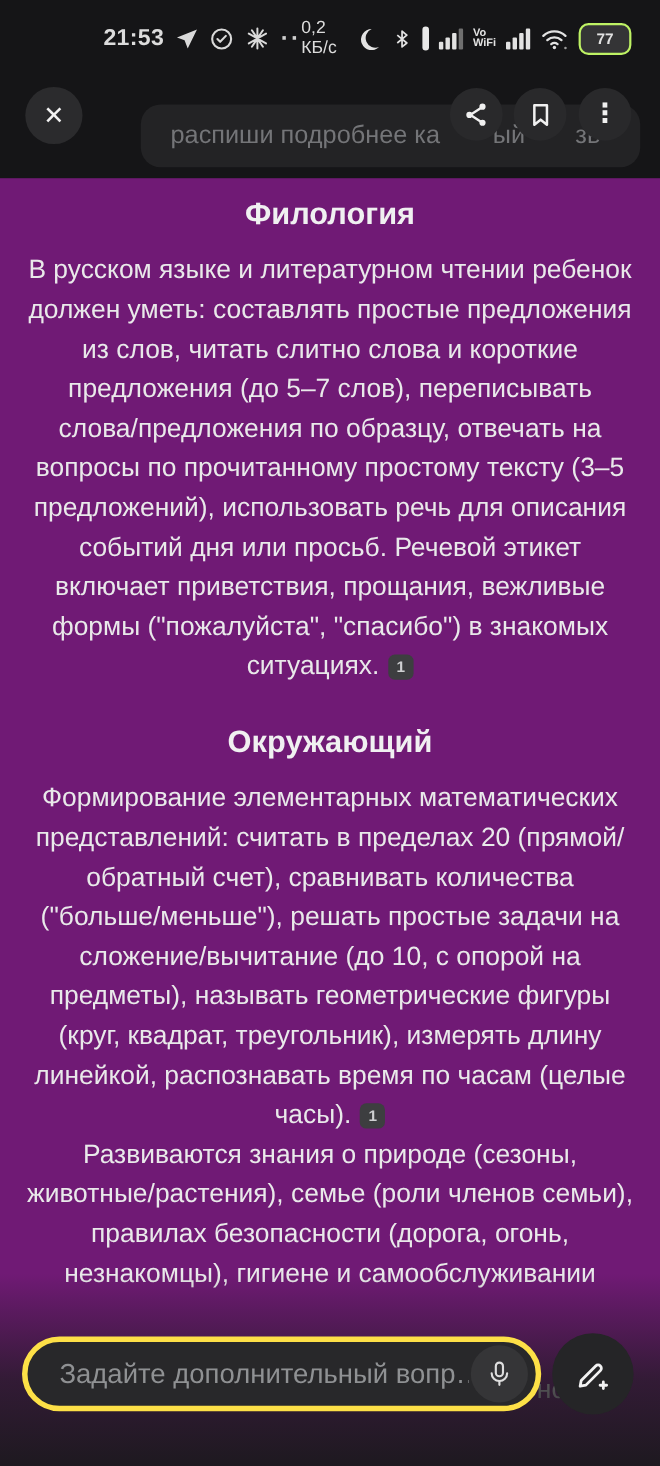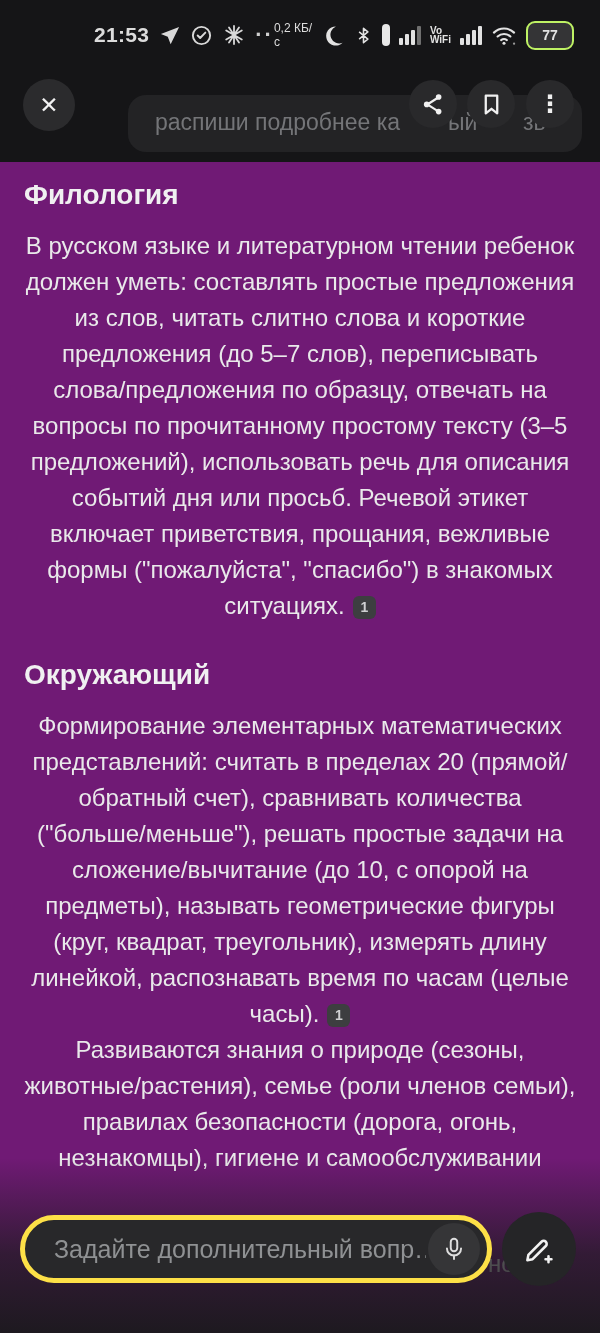--- a/index.html
+++ b/index.html
@@ -9,21 +9,21 @@
     font-family:"Liberation Sans","DejaVu Sans",sans-serif;
     -webkit-font-smoothing:antialiased;
   }
   
   .top-area{position:absolute;top:0;left:0;width:600px;height:162px;background:#151517;z-index:3;}
   
   .statusbar{position:absolute;top:18px;left:94px;right:26px;height:34px;
     display:flex;align-items:center;justify-content:space-between;color:#dcdcdc;}
   .sb-cluster{display:flex;align-items:center;gap:9px;}
   .sb-time{font-size:21px;font-weight:700;letter-spacing:.3px;}
-  .sb-speed{font-size:12px;font-weight:500;}
+  .sb-speed{font-size:16px;font-weight:500;}
   .sb-icon{display:flex;align-items:center;}
   .sb-dots{font-size:22px;font-weight:700;color:#cfcfcf;letter-spacing:2px;}
   .vowifi{display:flex;flex-direction:column;line-height:9px;font-size:10px;font-weight:700;color:#e2e2e2;}
   .bars{display:flex;align-items:flex-end;gap:2px;}
   .bars i{display:block;width:4px;background:#e2e2e2;border-radius:1px;}
   .bars .b1{height:7px;}.bars .b2{height:11px;}.bars .b3{height:15px;}.bars .b4{height:19px;}
   .bars .dim{background:#6f6f6f;}
   .vbar{width:9px;height:22px;border-radius:4px;background:#e8e8e8;}
   .battery{min-width:44px;height:25px;border:2px solid #bef264;border-radius:9px;background:#343436;
     display:flex;align-items:center;justify-content:center;font-size:14px;font-weight:700;color:#e2e2e2;}
@@ -32,21 +32,21 @@
   .close-btn{left:23px;top:79px;width:52px;height:52px;background:#2b2b2d;color:#f2f2f2;font-size:23px;}
   .query-pill{position:absolute;left:128px;top:95px;width:454px;height:57px;border-radius:18px;
     background:#232325;z-index:4;overflow:hidden;text-decoration:underline;}
   .query-frag{position:absolute;top:14px;font-size:23px;color:#747578;white-space:nowrap;}
   .qf1{left:27px;} .qf2{left:320px;} .qf3{left:395px;}
   .act-btn{width:48px;height:48px;top:80px;background:#29292b;}
   .share-btn{left:409px;} .bookmark-btn{left:467px;} .menu-btn{left:526px;}
   .menu-glyph{color:#f0f0f0;font-size:24px;font-weight:700;line-height:1;}
   
   .content{position:absolute;top:162px;left:0;width:600px;padding:16px 24px 0;box-sizing:border-box;z-index:1;}
-  .sec-heading{margin:34px 0 16px;font-size:28px;line-height:34px;font-weight:600;color:#f0f0f1;}
+  .sec-heading{margin:34px 0 16px;font-size:28px;line-height:34px;font-weight:600;color:#f0f0f1;text-align:center;}
   .sec-heading.first{margin-top:0;}
   .sec-body{margin:0;font-size:24px;line-height:36px;color:#e9e9ea;text-align:center;}
   .cite{display:inline-flex;align-items:center;justify-content:center;width:23px;height:23px;margin-left:8px;
     border-radius:6px;background:#3d3e40;color:#cfd0d2;font-size:14px;font-weight:600;transform:translateY(-2px);}
   .cite:empty{display:none;}
   .overflow-frag{position:absolute;left:488px;top:1250px;font-size:24px;color:#e9e9ea;z-index:4;}
   
   .bottom-fade{position:absolute;left:0;bottom:0;width:600px;height:175px;z-index:5;pointer-events:none;
     background:linear-gradient(to bottom,rgba(27,27,29,0) 0%,rgba(27,27,29,.72) 55%,rgba(25,25,27,.95) 100%);}
   

